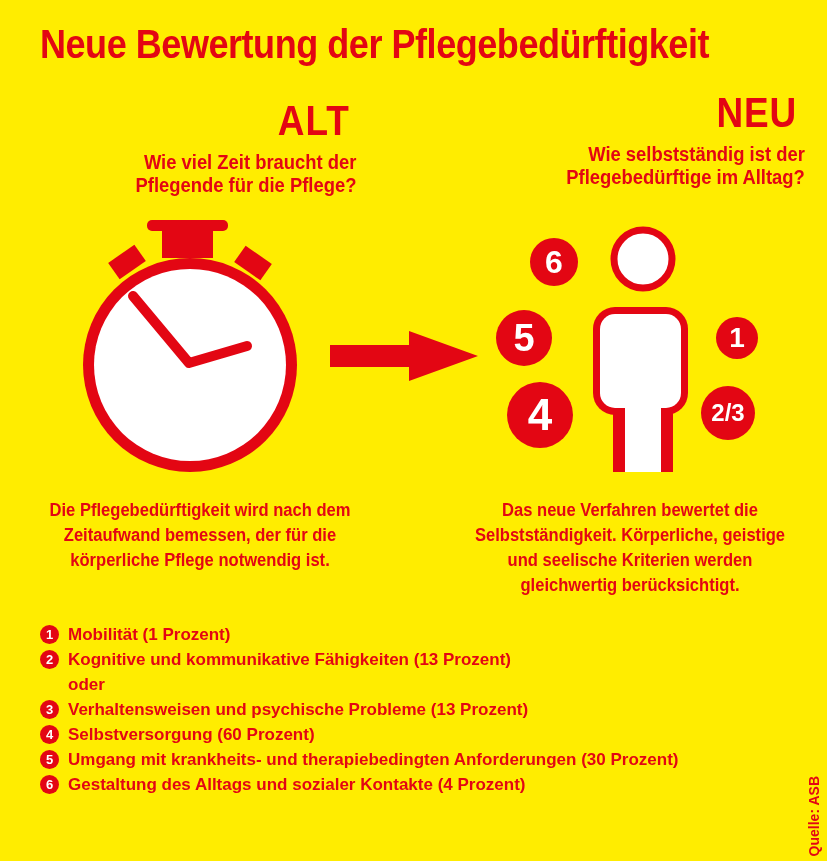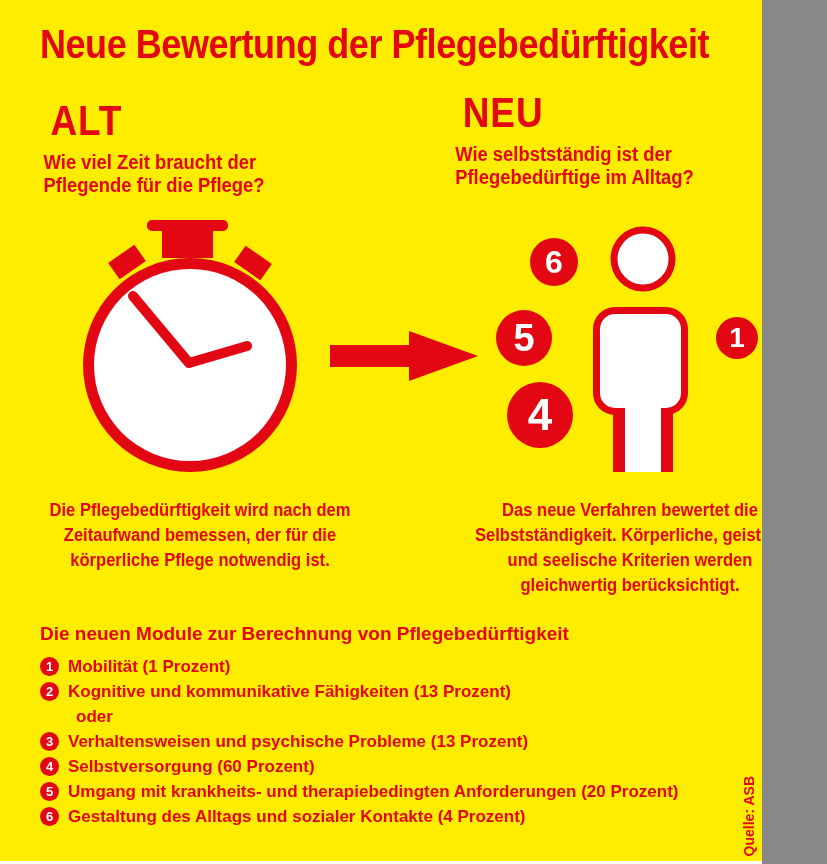--- a/index.html
+++ b/index.html
@@ -1,27 +1,27 @@
 <!DOCTYPE html>
 <html style="--red: #e30613; --yellow: #ffed00; --white: #ffffff;"><head>
 <meta charset="utf-8">
 <style>
   :root { --red:#e30613; --yellow:#ffed00; --white:#ffffff; }
   * { box-sizing: border-box; margin: 0; padding: 0; }
   body { font-family: "Liberation Sans", sans-serif; background:#888; }
   .poster {
-    position: relative; width: 762px; height: 864px;
+    position: relative; width: 827px; height: 864px;
     background: var(--yellow); overflow: hidden; color: var(--red);
   }
   .title {
     position: absolute; left: 40px; top: 22px;
     font-size: 40px; font-weight: bold; white-space: nowrap;
     transform: scaleX(0.9); transform-origin: left top; letter-spacing: -0.5px;
   }
-  .col { position: absolute; text-align: left; }
+  .col { position: absolute; text-align: right; }
   .col-alt { left: 30px; top: 98px; width: 340px; }
   .col-neu { left: 440px; top: 90px; width: 380px; }
   .col-heading {
     font-size: 42px; font-weight: bold; line-height: 46px; letter-spacing: 1px;
     transform: scaleX(0.88); transform-origin: center top;
   }
   .col-question {
     margin-top: 7px; font-size: 20px; font-weight: bold; line-height: 23px;
     white-space: pre-line; transform: scaleX(0.92); transform-origin: center top;
   }
@@ -53,21 +53,21 @@
   .module-item {
     display: flex; align-items: center; gap: 9px; height: 25px;
     font-size: 17px; font-weight: bold; white-space: nowrap;
   }
   .bullet {
     width: 19px; height: 19px; border-radius: 50%; background: var(--red);
     color: var(--white); font-size: 13px; font-weight: bold; line-height: 19px;
     text-align: center; flex: 0 0 19px;
   }
   .module-connector {
-    margin-left: 36px; height: 25px; line-height: 25px;
+    margin-left: 28px; height: 25px; line-height: 25px;
     font-size: 17px; font-weight: bold;
   }
   .source {
     position: absolute; right: 5px; bottom: 8px;
     writing-mode: vertical-rl; transform: rotate(180deg);
     font-size: 14px; font-weight: bold; white-space: nowrap;
   }
   .bottom-strip {
     position: absolute; left: 0; bottom: 0; width: 100%; height: 3px;
     background: var(--white);
@@ -111,52 +111,52 @@
     <rect class="fill-red" x="593" y="307" width="95" height="108" rx="22"></rect>
     <rect class="fill-red" x="613" y="408" width="60" height="64"></rect>
     <rect class="fill-white" x="600" y="314" width="81" height="94" rx="15"></rect>
     <rect class="fill-white" x="625" y="402" width="36" height="70"></rect>
   </svg>
 
   <div class="badge badge-6">6</div>
   <div class="badge badge-5">5</div>
   <div class="badge badge-4">4</div>
   <div class="badge badge-1">1</div>
+  <div class="badge badge-23">2/3</div>
 
   <div class="desc desc-alt">Die Pflegebedürftigkeit wird nach dem
 Zeitaufwand bemessen, der für die
 körperliche Pflege notwendig ist.</div>
   <div class="desc desc-neu">Das neue Verfahren bewertet die
 Selbstständigkeit. Körperliche, geistige
 und seelische Kriterien werden
 gleichwertig berücksichtigt.</div>
 
   <section class="modules">
-    <div class="modules-heading">Die neuen Module zur Berechnung von Pflegebedürftigkeit</div>
 
     <div class="module-item">
       <span class="bullet">1</span>
       <span class="module-text">Mobilität (1 Prozent)</span>
     </div>
     <div class="module-item">
       <span class="bullet">2</span>
       <span class="module-text">Kognitive und kommunikative Fähigkeiten (13 Prozent)</span>
     </div>
     <div class="module-connector">oder</div>
     <div class="module-item">
       <span class="bullet">3</span>
       <span class="module-text">Verhaltensweisen und psychische Probleme (13 Prozent)</span>
     </div>
     <div class="module-item">
       <span class="bullet">4</span>
       <span class="module-text">Selbstversorgung (60 Prozent)</span>
     </div>
     <div class="module-item">
       <span class="bullet">5</span>
-      <span class="module-text">Umgang mit krankheits- und therapiebedingten Anforderungen (20 Prozent)</span>
+      <span class="module-text">Umgang mit krankheits- und therapiebedingten Anforderungen (30 Prozent)</span>
     </div>
     <div class="module-item">
       <span class="bullet">6</span>
       <span class="module-text">Gestaltung des Alltags und sozialer Kontakte (4 Prozent)</span>
     </div>
   </section>
 
   <div class="source">Quelle: ASB</div>
   <div class="bottom-strip"></div>
 

